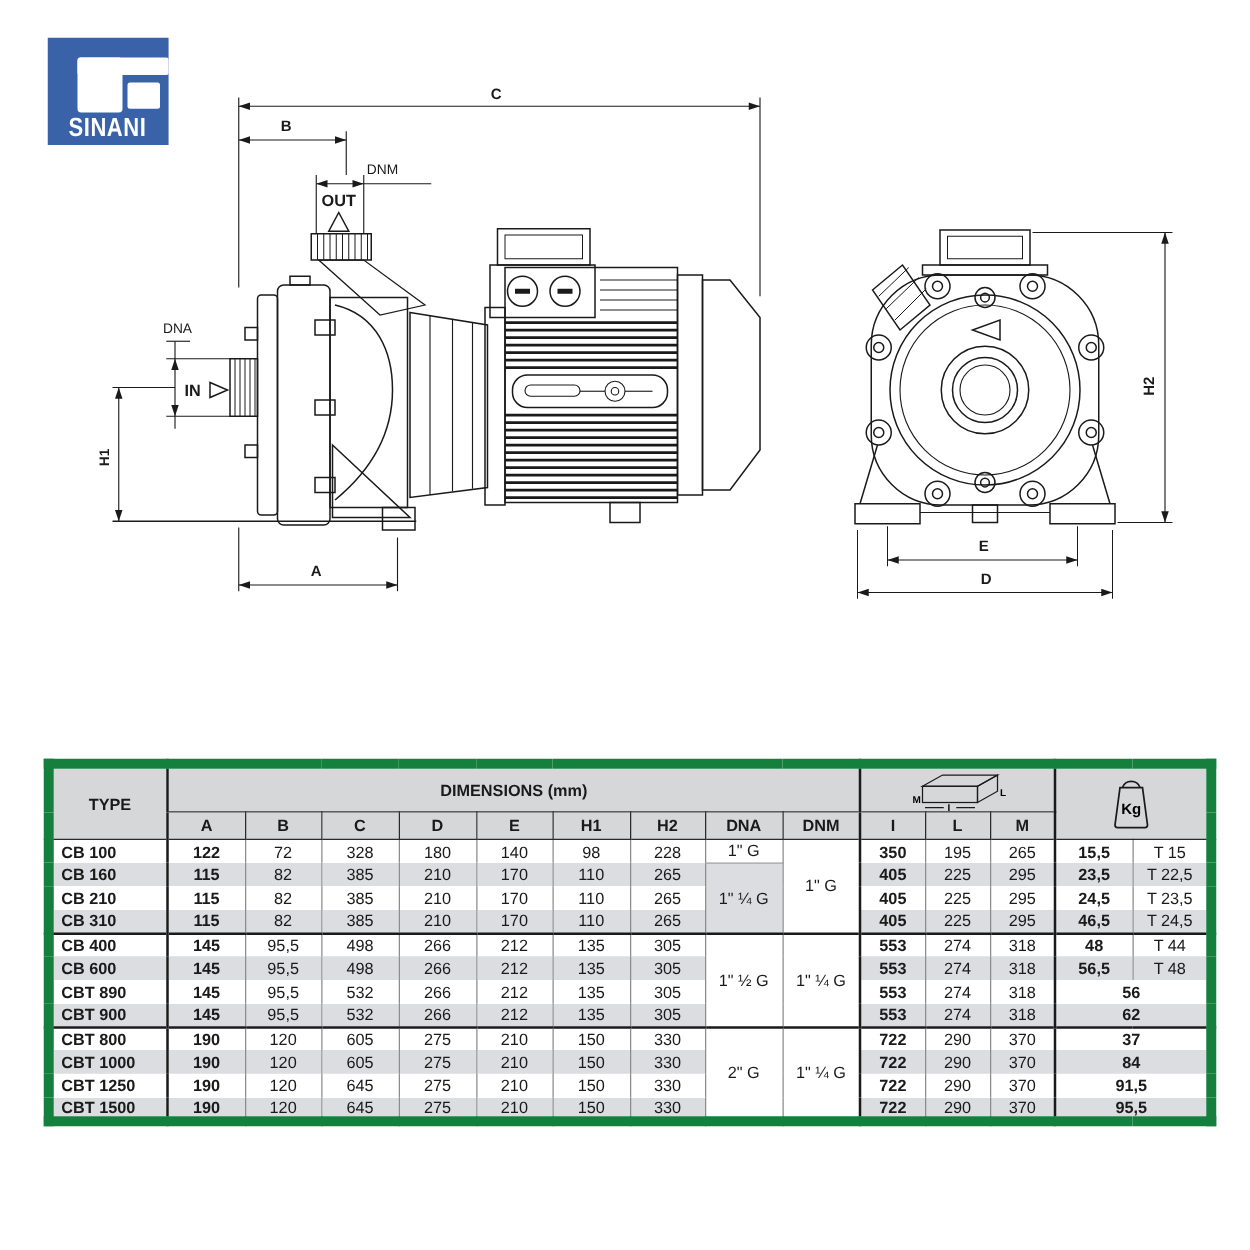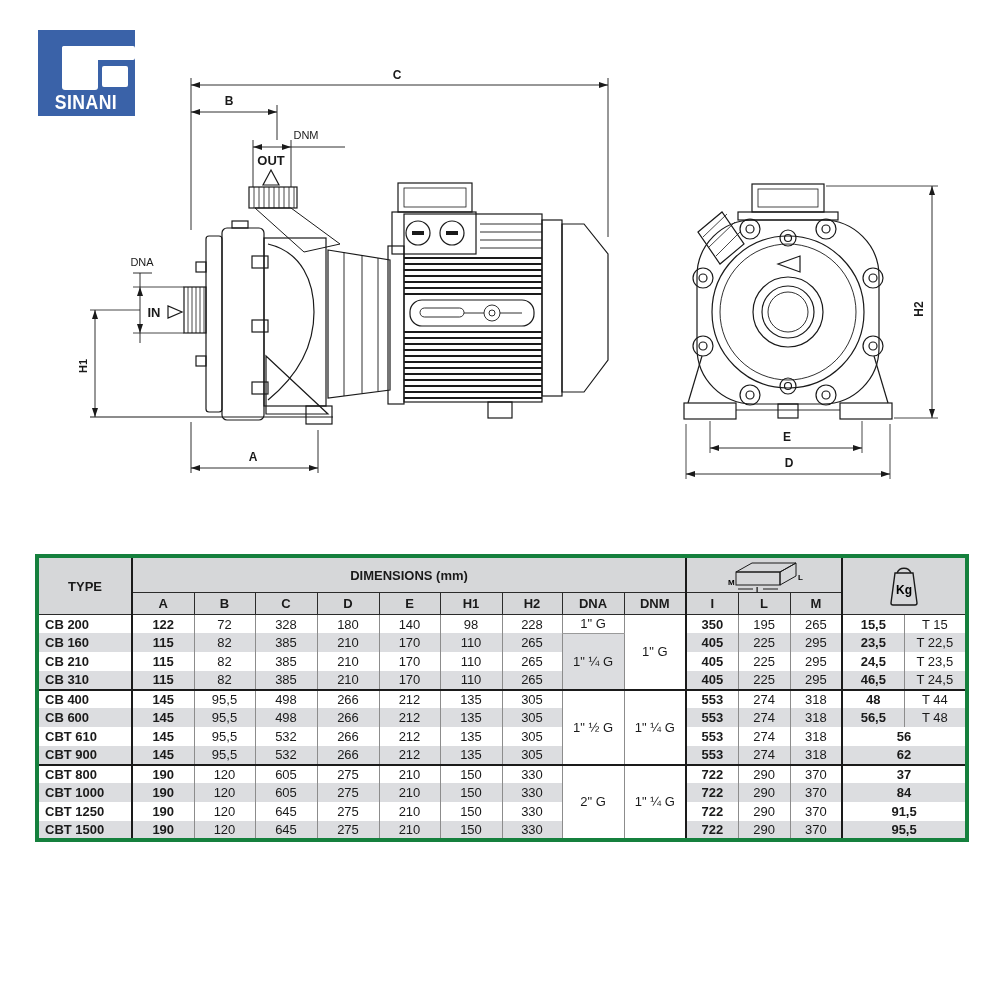--- a/index.html
+++ b/index.html
@@ -8,23 +8,23 @@
 
   
   .logo{position:absolute;left:38px;top:30px;width:97px;height:70px;}
   .logo svg{display:block;}
 
   
   .drawing{position:absolute;left:0;top:0;width:1000px;height:520px;}
   .drawing text{fill:#1a1a1a;}
 
   
-  table.dims{position:absolute;left:35px;top:554px;width:930px;
+  table.dims{position:absolute;left:35px;top:607px;width:930px;
              border-collapse:collapse;table-layout:fixed;
-             border:4px solid #15803d;font-size:13px;}
+             border:8px solid #15803d;font-size:13px;}
   table.dims th, table.dims td{padding:0;margin:0;overflow:hidden;white-space:nowrap;}
   table.dims thead th{background:#d6d7d9;border:1px solid #2a2a2a;
                       font-weight:bold;font-size:13px;text-align:center;}
   table.dims thead tr.h1{height:27px;}
   table.dims thead tr.h2{height:22px;}
   table.dims tbody tr{height:18.75px;}
   table.dims tbody td{text-align:center;border-left:1px solid #8c8c8c;background:#fff;}
   table.dims tbody tr.alt td{background:#dcdde0;}
   table.dims tbody td.type{font-weight:bold;text-align:left;padding-left:6px;border-left:none;}
   table.dims tbody tr.gstart td{border-top:2px solid #1a1a1a;}
@@ -281,21 +281,21 @@
         <th>H2</th>
         <th>DNA</th>
         <th>DNM</th>
         <th class="bs">I</th>
         <th>L</th>
         <th>M</th>
       </tr>
     </thead>
     <tbody>
       <tr>
-        <td class="type">CB 200</td>
+        <td class="type">CB 100</td>
         <td class="bs">122</td>
         <td>72</td>
         <td>328</td>
         <td>180</td>
         <td>140</td>
         <td>98</td>
         <td>228</td>
         <td class="merge sep-b">1" G</td>
         <td class="merge" rowspan="4">1" G</td>
         <td class="bs">350</td>
@@ -376,21 +376,21 @@
         <td>212</td>
         <td>135</td>
         <td>305</td>
         <td class="bs">553</td>
         <td>274</td>
         <td>318</td>
         <td class="bs">56,5</td>
         <td>T 48</td>
       </tr>
       <tr>
-        <td class="type">CBT 610</td>
+        <td class="type">CBT 890</td>
         <td class="bs">145</td>
         <td>95,5</td>
         <td>532</td>
         <td>266</td>
         <td>212</td>
         <td>135</td>
         <td>305</td>
         <td class="bs">553</td>
         <td>274</td>
         <td>318</td>

